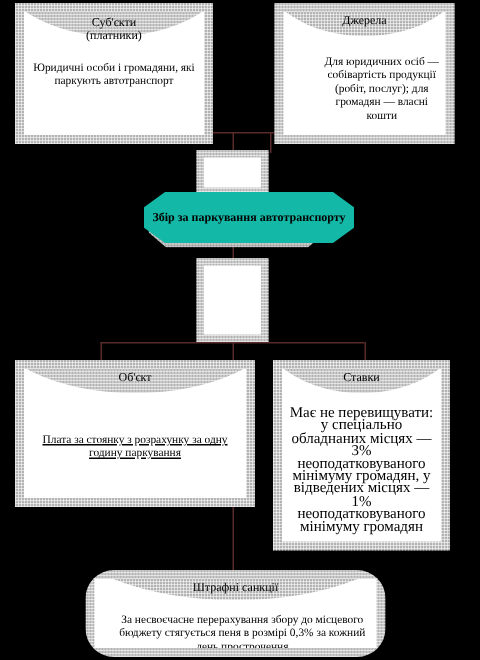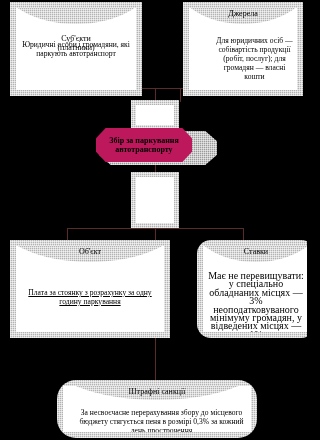--- a/index.html
+++ b/index.html
@@ -58,29 +58,29 @@
     position:absolute;left:4px;right:4px;
     text-align:center;
     font-size:7.6px;line-height:9px;
     color:#000;
     z-index:2;
   }
 
   
   #n-subjects{left:10px;top:2px;width:132px;height:94px;}
   #n-subjects .body{top:32px;}
-  #n-subjects .title{padding-top:12px;margin-top:14px;}
+  #n-subjects .title{padding-top:2px;}
 
   #n-sources{left:183px;top:2px;width:120px;height:94px;}
   #n-sources .body{top:28px;margin-left:23px;}
 
   #n-object{left:10px;top:240px;width:160px;height:98px;}
   #n-object .body{top:42px;text-decoration:underline;}
 
-  #n-rates{left:197px;top:240px;width:118px;height:98px;border-radius:14px;}
+  #n-rates{left:182px;top:240px;width:118px;height:127px;}
   #n-rates .body{top:26px;font-size:10px;line-height:8.4px;}
 
   #n-penalty{left:57px;top:380px;width:200px;height:58px;border-radius:19px;}
   #n-penalty .body{top:22px;margin-left:9px;}
   #n-penalty .inner::before{left:-10%;top:-32px;width:120%;height:46px;}
 
   
   .stub{
     position:absolute;
     background:#b3b3b3;
@@ -90,22 +90,22 @@
     background-size:2px 2px;
     box-sizing:border-box;
     padding:5px;
   }
   .stub > span{display:block;width:100%;height:100%;background:#fff;}
   #stub-top{left:131px;top:100px;width:48px;height:30px;}
   #stub-bottom{left:131px;top:172px;width:48px;height:56px;}
 
   
   #n-central{
-    position:absolute;left:96px;top:128px;width:96px;height:34px;
-    background:#be185d;
+    position:absolute;left:96px;top:128px;width:140px;height:34px;
+    background:#14b8a6;
     clip-path:polygon(10% 0,90% 0,100% 30%,100% 70%,90% 100%,10% 100%,0 70%,0 30%);
     display:flex;align-items:center;justify-content:center;
     z-index:3;
   }
   #n-central .ctext{
     text-align:center;font-size:8px;line-height:9.5px;color:#000;font-weight:bold;
   }
   
   #central-shadow{
     position:absolute;left:99px;top:131px;width:118px;height:34px;

